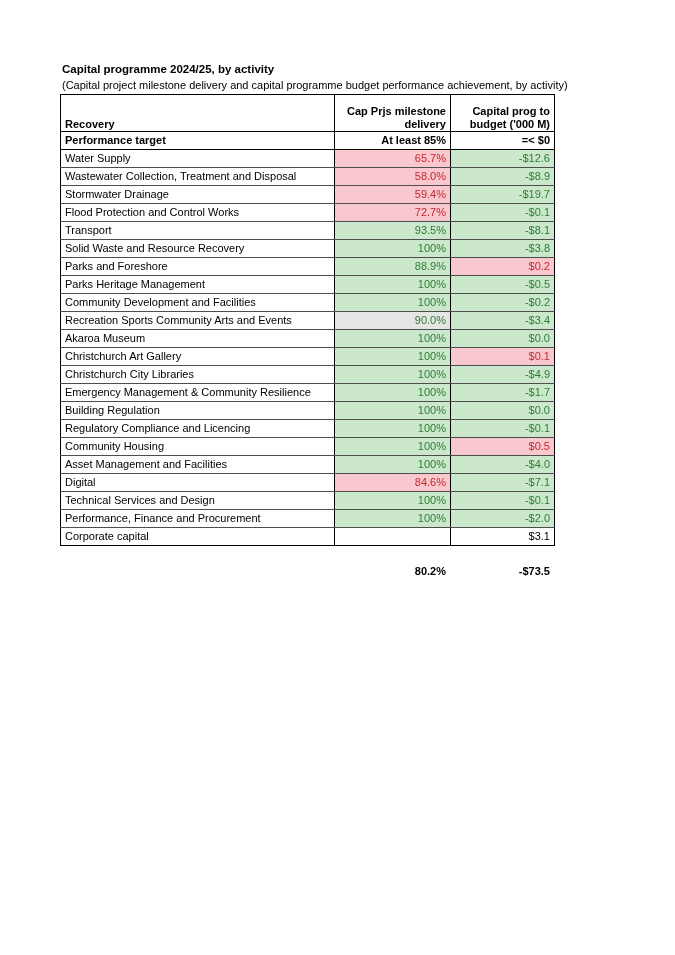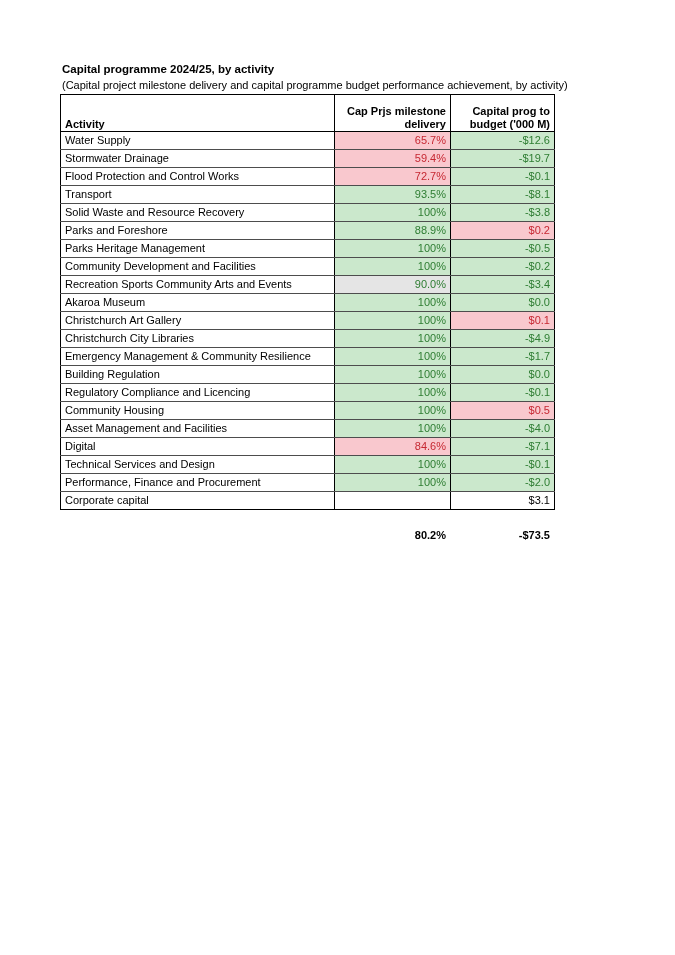--- a/index.html
+++ b/index.html
@@ -95,32 +95,42 @@
     <p class="doc-subtitle">(Capital project milestone delivery and capital programme budget performance achievement, by activity)</p>
 
     <table class="activity-table">
       <colgroup>
         <col style="width:274px">
         <col style="width:116px">
         <col style="width:104px">
       </colgroup>
       <thead>
         <tr class="header-row">
-          <th class="col-activity">Activity</th>
+          <th class="col-activity">Recovery</th>
           <th class="col-num">Cap Prjs milestone
 delivery</th>
           <th class="col-num">Capital prog to
 budget ('000 M)</th>
         </tr>
+        <tr class="target-row">
+          <td class="cell-activity">Performance target</td>
+          <td class="cell-num">At least 85%</td>
+          <td class="cell-num">=&lt; $0</td>
+        </tr>
       </thead>
       <tbody id="rows-body">
           <tr class="data-row">
             <td class="cell-activity">Water Supply</td>
             <td class="cell-num" style="background-color: rgb(249, 200, 206); color: rgb(198, 40, 50);">65.7%</td>
             <td class="cell-num" style="background-color: rgb(203, 232, 204); color: rgb(46, 125, 50);">-$12.6</td>
+          </tr>
+          <tr class="data-row">
+            <td class="cell-activity">Wastewater Collection, Treatment and Disposal</td>
+            <td class="cell-num" style="background-color: rgb(249, 200, 206); color: rgb(198, 40, 50);">58.0%</td>
+            <td class="cell-num" style="background-color: rgb(203, 232, 204); color: rgb(46, 125, 50);">-$8.9</td>
           </tr>
           <tr class="data-row">
             <td class="cell-activity">Stormwater Drainage</td>
             <td class="cell-num" style="background-color: rgb(249, 200, 206); color: rgb(198, 40, 50);">59.4%</td>
             <td class="cell-num" style="background-color: rgb(203, 232, 204); color: rgb(46, 125, 50);">-$19.7</td>
           </tr>
           <tr class="data-row">
             <td class="cell-activity">Flood Protection and Control Works</td>
             <td class="cell-num" style="background-color: rgb(249, 200, 206); color: rgb(198, 40, 50);">72.7%</td>
             <td class="cell-num" style="background-color: rgb(203, 232, 204); color: rgb(46, 125, 50);">-$0.1</td>

